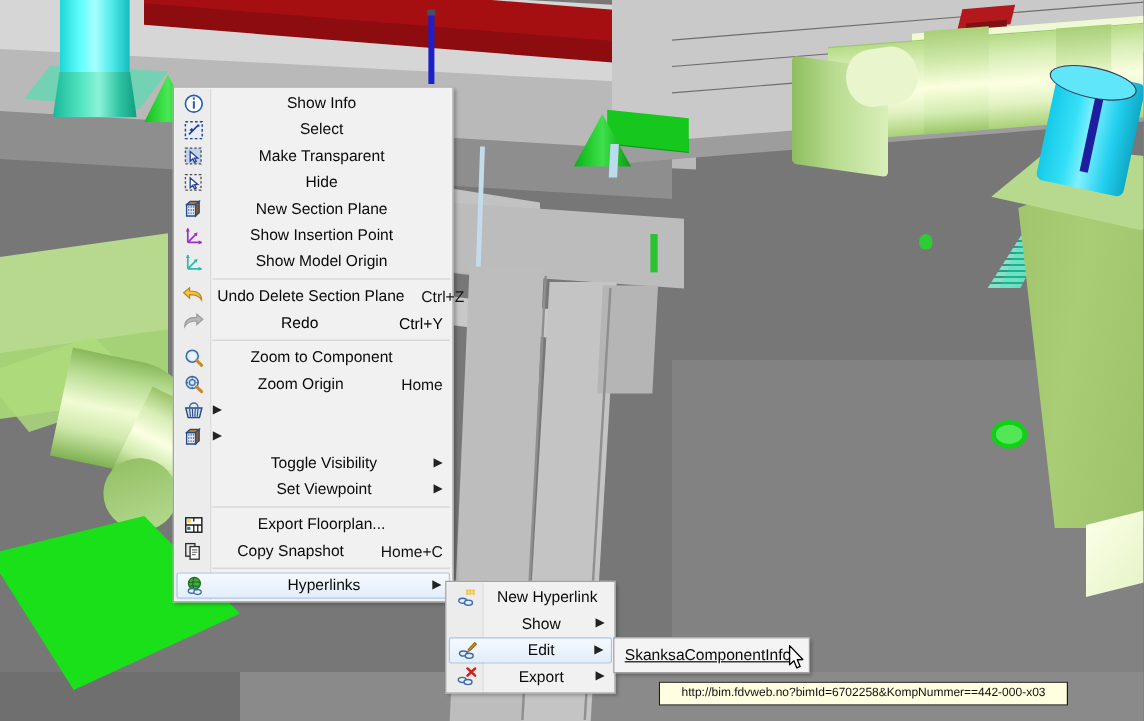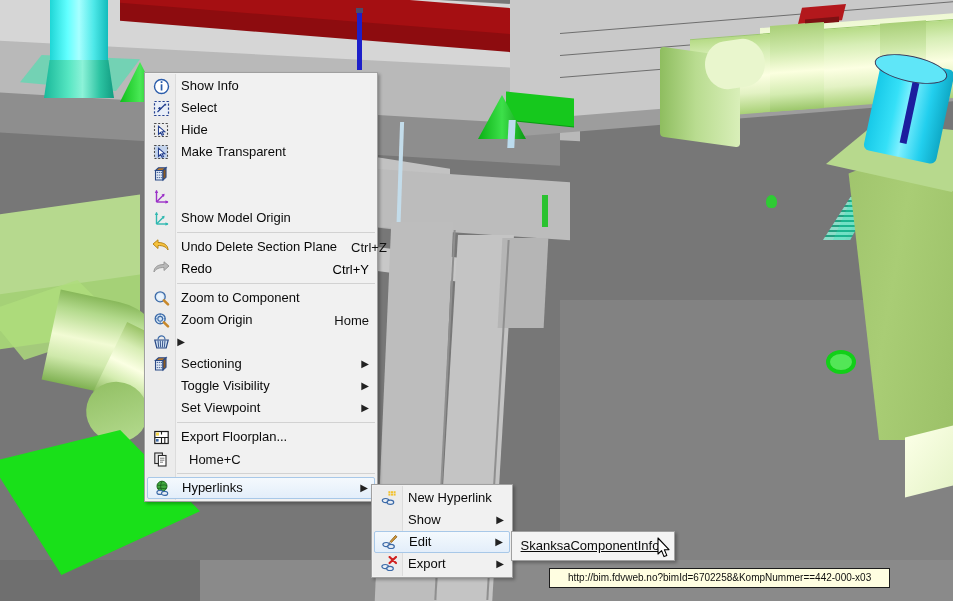--- a/index.html
+++ b/index.html
@@ -150,21 +150,21 @@
   }
   .menu-main{left:144px;top:72px;width:232px;z-index:40;}
   .menu-item{
     position:relative;display:flex;align-items:center;height:22px;
     padding:0 6px 0 0;margin:0 2px;white-space:nowrap;
   }
   .menu-item .ico{
     width:28px;min-width:28px;height:20px;display:flex;align-items:center;justify-content:center;
     position:relative;z-index:2;
   }
-  .menu-item .lbl{flex:1;padding-left:6px;line-height:22px;}
+  .menu-item .lbl{flex:1;padding-left:6px;line-height:22px;text-align:center;}
   .menu-item .acc{color:#111;padding-left:14px;}
   .menu-item.disabled .lbl,.menu-item.disabled .acc{color:#000000;}
   .menu-item .arrow{
     width:10px;text-align:right;font-size:10px;color:#222;line-height:22px;
   }
   .menu-item.hl{
     background:linear-gradient(180deg,#f4f9fd,#e3eefa);
     border:1px solid #a8c8e8;border-radius:2px;margin:0 2px;height:20px;
   }
   .menu-sep{height:1px;background:#d2d2d2;margin:3px 2px 3px 32px;}
@@ -291,36 +291,36 @@
           <path d="M5.2 8.4 L8.2 8.4 M6.7 6.9 L6.7 9.9" stroke="#24408f" stroke-width="1.2"></path>
         </svg>
       </span>
       <span class="lbl">Select</span>
       <span class="acc"></span>
     </div>
 
     <div class="menu-item">
       <span class="ico">
         <svg class="icon-svg" width="17" height="17" viewBox="0 0 17 17">
+          <rect x="1.5" y="1.5" width="13" height="13" fill="#c3d3ec" stroke="#4a4a4a" stroke-width="1.1" stroke-dasharray="2 1.7"></rect>
+          <path d="M5.5 4.2 L5.5 12.4 L7.6 10.4 L9.1 13.3 L10.5 12.6 L9 9.8 L11.8 9.7 Z" fill="#fff" stroke="#25408f" stroke-width="1.1"></path>
+        </svg>
+      </span>
+      <span class="lbl">Make Transparent</span>
+      <span class="acc"></span>
+    </div>
+
+    <div class="menu-item">
+      <span class="ico">
+        <svg class="icon-svg" width="17" height="17" viewBox="0 0 17 17">
           <rect x="1.5" y="1.5" width="13" height="13" fill="none" stroke="#4a4a4a" stroke-width="1.1" stroke-dasharray="2 1.7"></rect>
           <path d="M5.5 4.2 L5.5 12.4 L7.6 10.4 L9.1 13.3 L10.5 12.6 L9 9.8 L11.8 9.7 Z" fill="#fff" stroke="#25408f" stroke-width="1.1"></path>
         </svg>
       </span>
       <span class="lbl">Hide</span>
-      <span class="acc"></span>
-    </div>
-
-    <div class="menu-item">
-      <span class="ico">
-        <svg class="icon-svg" width="17" height="17" viewBox="0 0 17 17">
-          <rect x="1.5" y="1.5" width="13" height="13" fill="#c3d3ec" stroke="#4a4a4a" stroke-width="1.1" stroke-dasharray="2 1.7"></rect>
-          <path d="M5.5 4.2 L5.5 12.4 L7.6 10.4 L9.1 13.3 L10.5 12.6 L9 9.8 L11.8 9.7 Z" fill="#fff" stroke="#25408f" stroke-width="1.1"></path>
-        </svg>
-      </span>
-      <span class="lbl">Make Transparent</span>
       <span class="acc"></span>
     </div>
 
     <div class="menu-item">
       <span class="ico">
         <svg class="icon-svg" width="17" height="17" viewBox="0 0 17 17">
           <path d="M2.5 4.5 L10 4.5 L10 14 L2.5 14 Z" fill="#dfe8f5" stroke="#2b4a86" stroke-width="1.1"></path>
           <path d="M2.5 4.5 L5.5 1.8 L13 1.8 L10 4.5 Z" fill="#b2752c" stroke="#2b4a86" stroke-width="1.1"></path>
           <path d="M10 4.5 L13 1.8 L13 11.3 L10 14 Z" fill="#8d5a1f" stroke="#2b4a86" stroke-width="1.1"></path>
           <g fill="#2b4a86">
@@ -329,36 +329,38 @@
               <circle cx="8.3" cy="6.4" r=".6"></circle>
           <circle cx="4.3" cy="9" r=".6"></circle>
               <circle cx="6.3" cy="9" r=".6"></circle>
               <circle cx="8.3" cy="9" r=".6"></circle>
           <circle cx="4.3" cy="11.6" r=".6"></circle>
               <circle cx="6.3" cy="11.6" r=".6"></circle>
               <circle cx="8.3" cy="11.6" r=".6"></circle>
             </g>
         </svg>
       </span>
+      <span class="lbl">New Section Plane</span>
       <span class="acc"></span>
     </div>
 
     <div class="menu-item">
       <span class="ico">
         <svg class="icon-svg" width="17" height="17" viewBox="0 0 17 17">
           <g stroke="#9b30c8" stroke-width="1.4" fill="none">
             <path d="M3.5 14 L3.5 2.5"></path>
               <path d="M3.5 14 L15 14"></path>
               <path d="M3.5 14 L11 6.5"></path>
           </g>
           <path d="M3.5 2 L1.8 5 L5.2 5 Z" fill="#9b30c8"></path>
           <path d="M15.5 14 L12.5 12.3 L12.5 15.7 Z" fill="#9b30c8"></path>
           <path d="M11.6 5.8 L8.5 6.6 L10.9 9 Z" fill="#9b30c8"></path>
         </svg>
       </span>
+      <span class="lbl">Show Insertion Point</span>
       <span class="acc"></span>
     </div>
 
     <div class="menu-item">
       <span class="ico">
         <svg class="icon-svg" width="17" height="17" viewBox="0 0 17 17">
           <g stroke="#2fb8b0" stroke-width="1.4" fill="none">
             <path d="M3.5 14 L3.5 2.5"></path>
               <path d="M3.5 14 L15 14"></path>
               <path d="M3.5 14 L11 6.5"></path>
@@ -449,21 +451,20 @@
               <circle cx="8.3" cy="6.4" r=".6"></circle>
           <circle cx="4.3" cy="9" r=".6"></circle>
               <circle cx="6.3" cy="9" r=".6"></circle>
               <circle cx="8.3" cy="9" r=".6"></circle>
           <circle cx="4.3" cy="11.6" r=".6"></circle>
               <circle cx="6.3" cy="11.6" r=".6"></circle>
               <circle cx="8.3" cy="11.6" r=".6"></circle>
             </g>
         </svg>
       </span>
-      <span class="lbl">Sectioning</span>
       <span class="arrow">▶</span>
     </div>
 
     <div class="menu-item">
       <span class="ico"></span>
       <span class="lbl">Toggle Visibility</span>
       <span class="arrow">▶</span>
     </div>
 
     <div class="menu-item">
@@ -488,20 +489,21 @@
     </div>
 
     <div class="menu-item">
       <span class="ico">
         <svg class="icon-svg" width="17" height="17" viewBox="0 0 17 17">
           <rect x="1.8" y="2" width="7.6" height="10.5" fill="#e8e8e8" stroke="#2a2a2a" stroke-width="1.1"></rect>
           <rect x="5.4" y="4.5" width="7.6" height="10.5" fill="#fff" stroke="#2a2a2a" stroke-width="1.1"></rect>
           <path d="M7 7.2 L11.4 7.2 M7 9.2 L11.4 9.2 M7 11.2 L10 11.2" stroke="#6a6a6a" stroke-width=".9"></path>
         </svg>
       </span>
+      <span class="lbl">Copy Snapshot</span>
       <span class="acc">Home+C</span>
     </div>
 
     <div class="menu-sep"></div>
 
     <div class="menu-item hl">
       <span class="ico">
         <svg class="icon-svg" width="17" height="17" viewBox="0 0 17 17">
           <circle cx="8" cy="6.2" r="5" fill="#3fa93f" stroke="#1d6b1d" stroke-width="1"></circle>
           <path d="M3.2 5 C6 6.5 10 3.6 12.8 5.6 M8 1.2 C6.2 3.6 6.2 8.8 8 11.2 M3.6 8.6 C6.4 7.4 10 9.4 12.4 8.2" fill="none" stroke="#1a5c1a" stroke-width=".8"></path>

